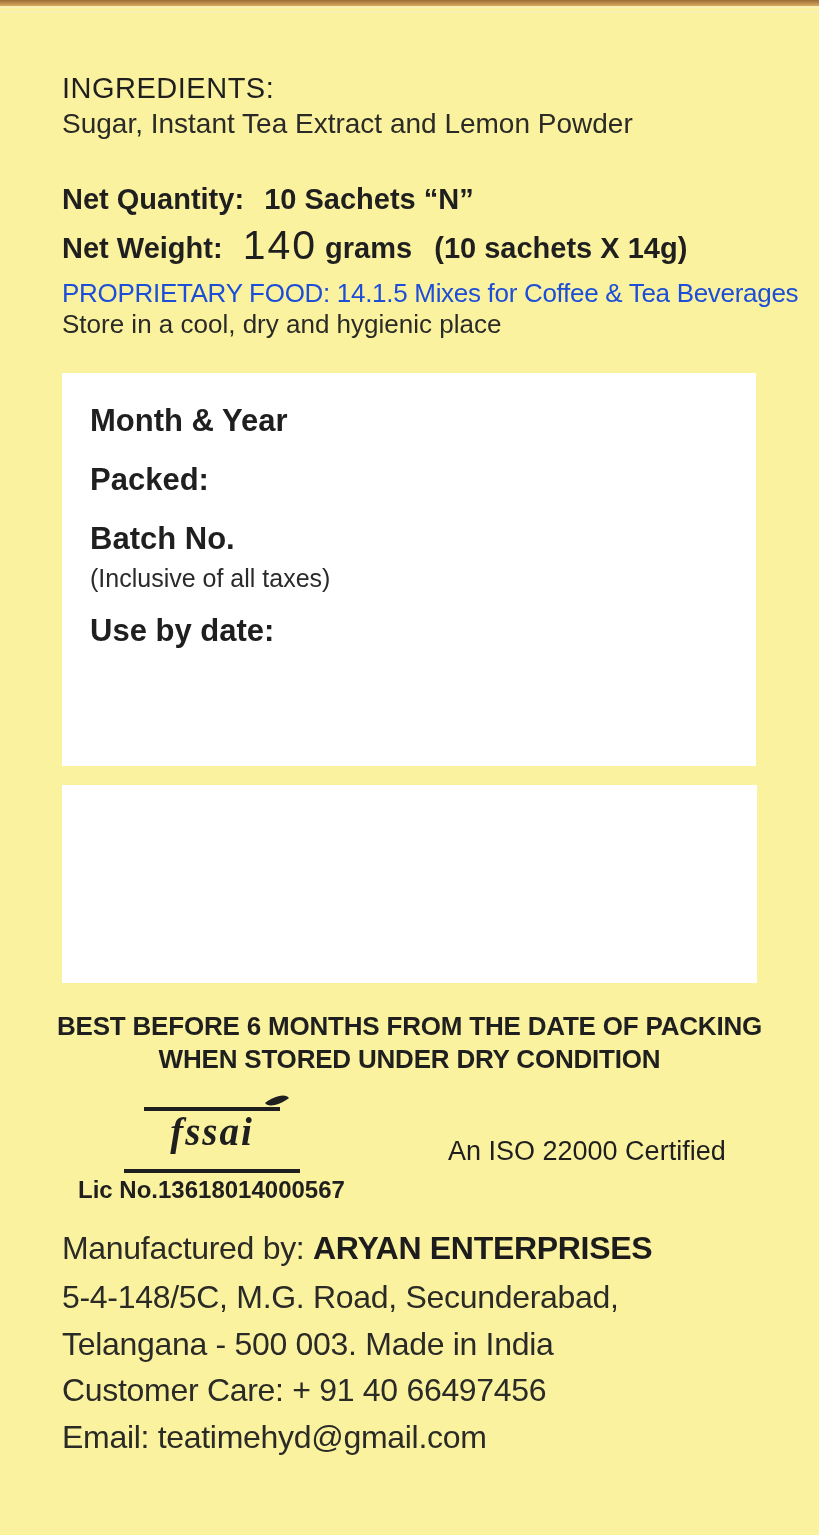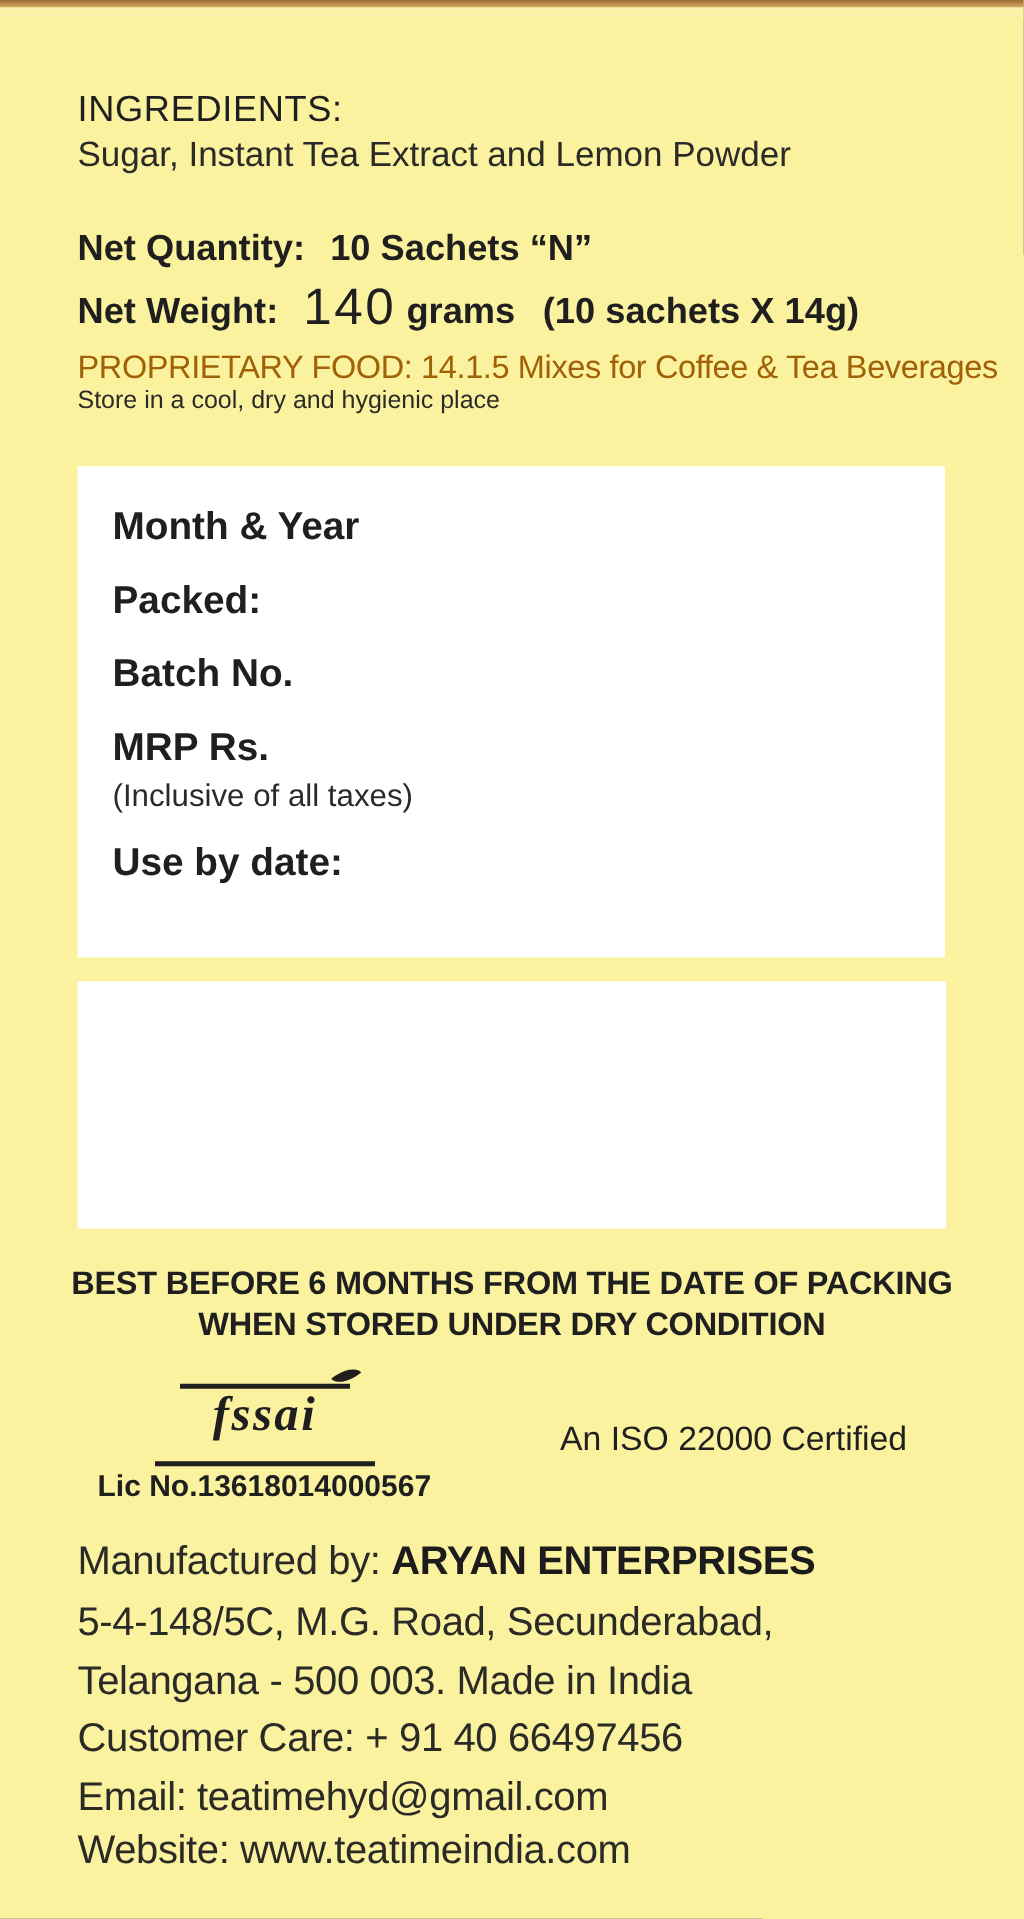--- a/index.html
+++ b/index.html
@@ -39,22 +39,22 @@
   .net-value-gap { display: inline-block; width: 12px; }
   .stamp-weight {
     font-weight: normal;
     font-size: 41px;
     letter-spacing: 2px;
     position: relative;
     top: 1px;
   }
   .weight-detail { margin-left: 14px; }
 
-  .proprietary-1 { top: 278px; font-size: 26px; color: #a16207; letter-spacing: -0.3px; }
-  .proprietary-2 { top: 309px; font-size: 20px; color: #2a2a26; }
+  .proprietary-1 { top: 278px; font-size: 26px; color: #1d4ed8; letter-spacing: -0.3px; }
+  .proprietary-2 { top: 309px; font-size: 26px; color: #2a2a26; }
 
   .pack-box {
     position: absolute;
     left: 62px; top: 373px;
     width: 694px; height: 393px;
     background: #ffffff;
     padding: 30px 0 0 28px;
   }
   .pack-row  { font-size: 31px; font-weight: bold; margin-bottom: 23px; }
   .pack-sub  { font-size: 25px; font-weight: normal; color: #2a2a2a; margin: -16px 0 20px 0; }
@@ -148,21 +148,20 @@
     <span class="weight-detail">(10 sachets X 14g)</span>
   </div>
 
   <div class="txt proprietary-1">PROPRIETARY FOOD: 14.1.5 Mixes for Coffee &amp; Tea Beverages</div>
   <div class="txt proprietary-2">Store in a cool, dry and hygienic place</div>
 
   <div class="pack-box">
     <div class="pack-row">Month &amp; Year</div>
     <div class="pack-row">Packed:</div>
     <div class="pack-row">Batch No.</div>
-    <div class="pack-row">MRP Rs.</div>
     <div class="pack-sub">(Inclusive of all taxes)</div>
     <div class="pack-row">Use by date:</div>
   </div>
 
   <div class="blank-box"></div>
 
   <div class="best-before-1">BEST BEFORE 6 MONTHS FROM THE DATE OF PACKING</div>
   <div class="best-before-2">WHEN STORED UNDER DRY CONDITION</div>
 
   <div class="fssai-logo">
@@ -176,15 +175,14 @@
   <div class="txt lic-no">Lic No.13618014000567</div>
   <div class="txt iso-text">An ISO 22000 Certified</div>
 
   <div class="txt mfr-line mfr-1">
     <span>Manufactured by: </span><span class="mfr-name">ARYAN ENTERPRISES</span>
   </div>
   <div class="txt mfr-line mfr-2">5-4-148/5C, M.G. Road, Secunderabad,</div>
   <div class="txt mfr-line mfr-3">Telangana - 500 003. Made in India</div>
   <div class="txt mfr-line mfr-4">Customer Care: + 91 40 66497456</div>
   <div class="txt mfr-line mfr-5">Email: teatimehyd@gmail.com</div>
-  <div class="txt mfr-line mfr-6">Website: www.teatimeindia.com</div>
 
 </div>
 
 </body></html>

